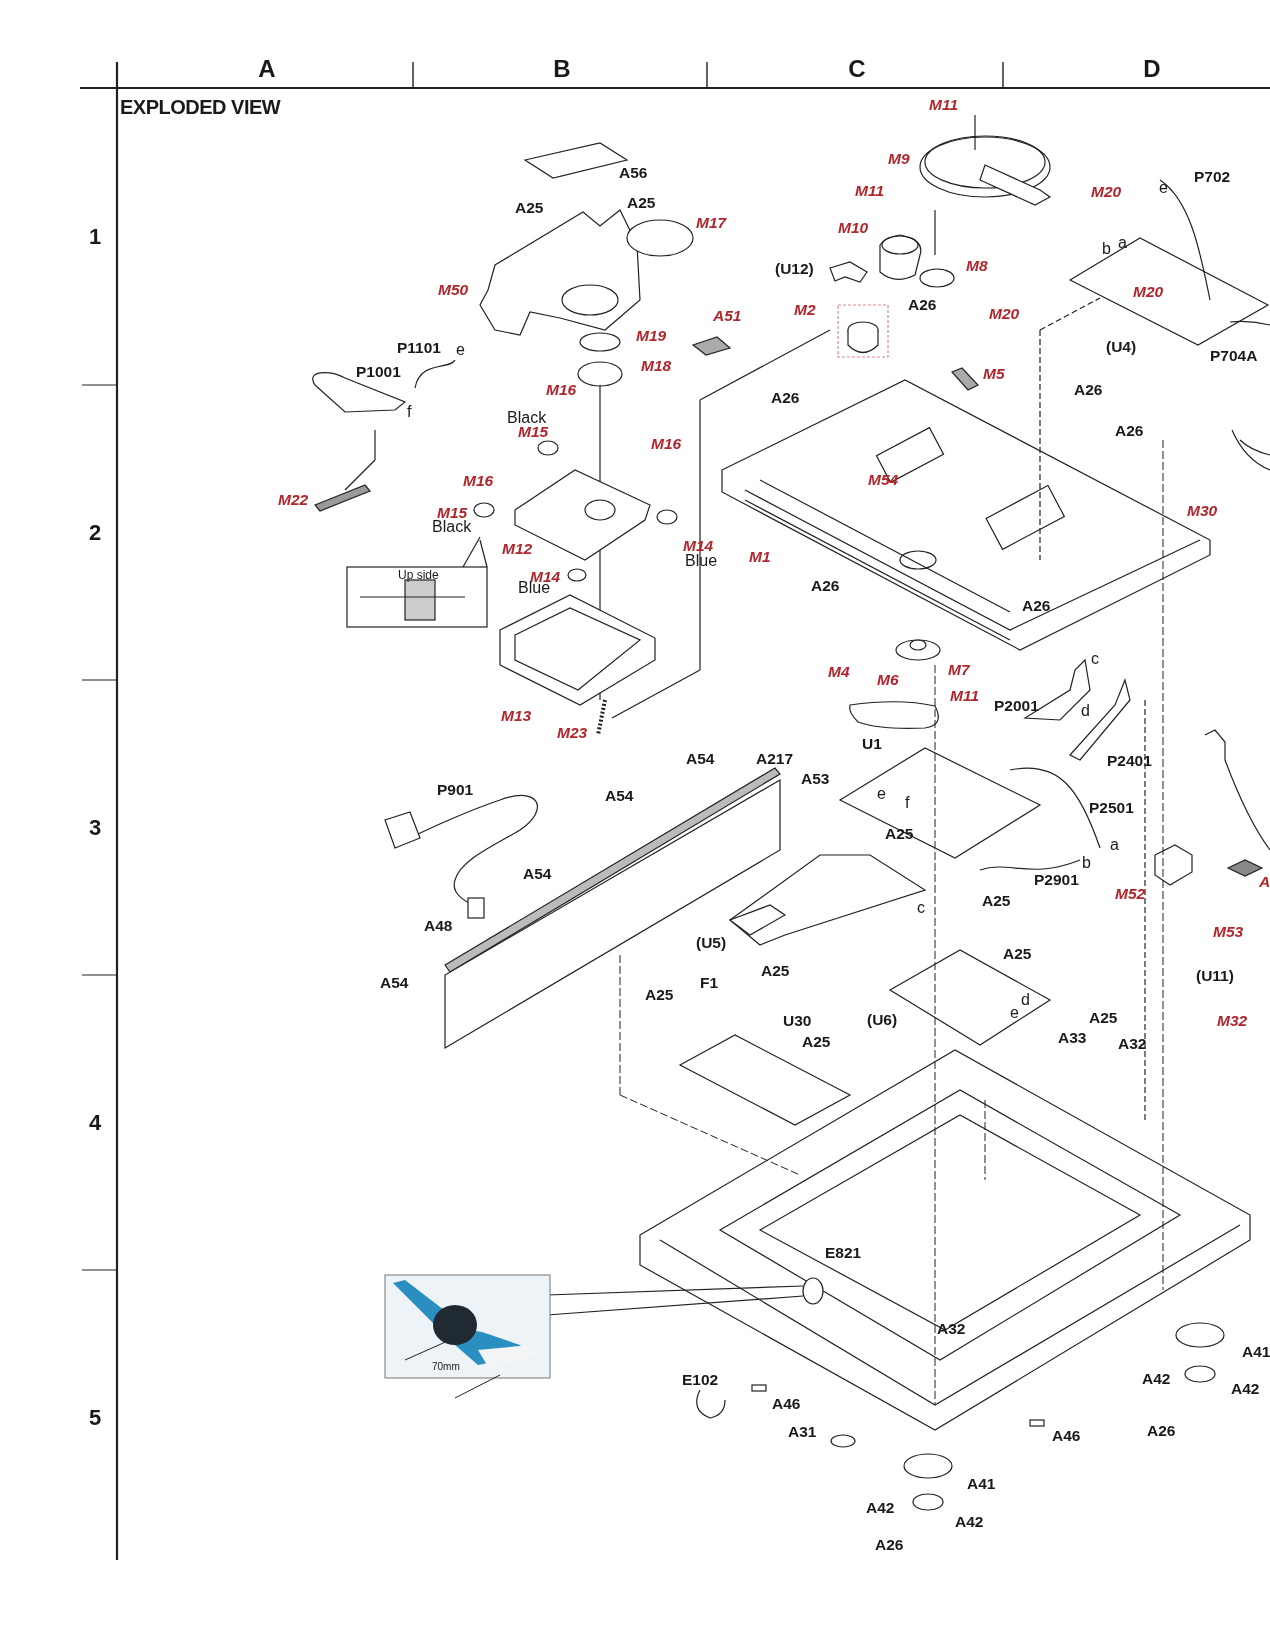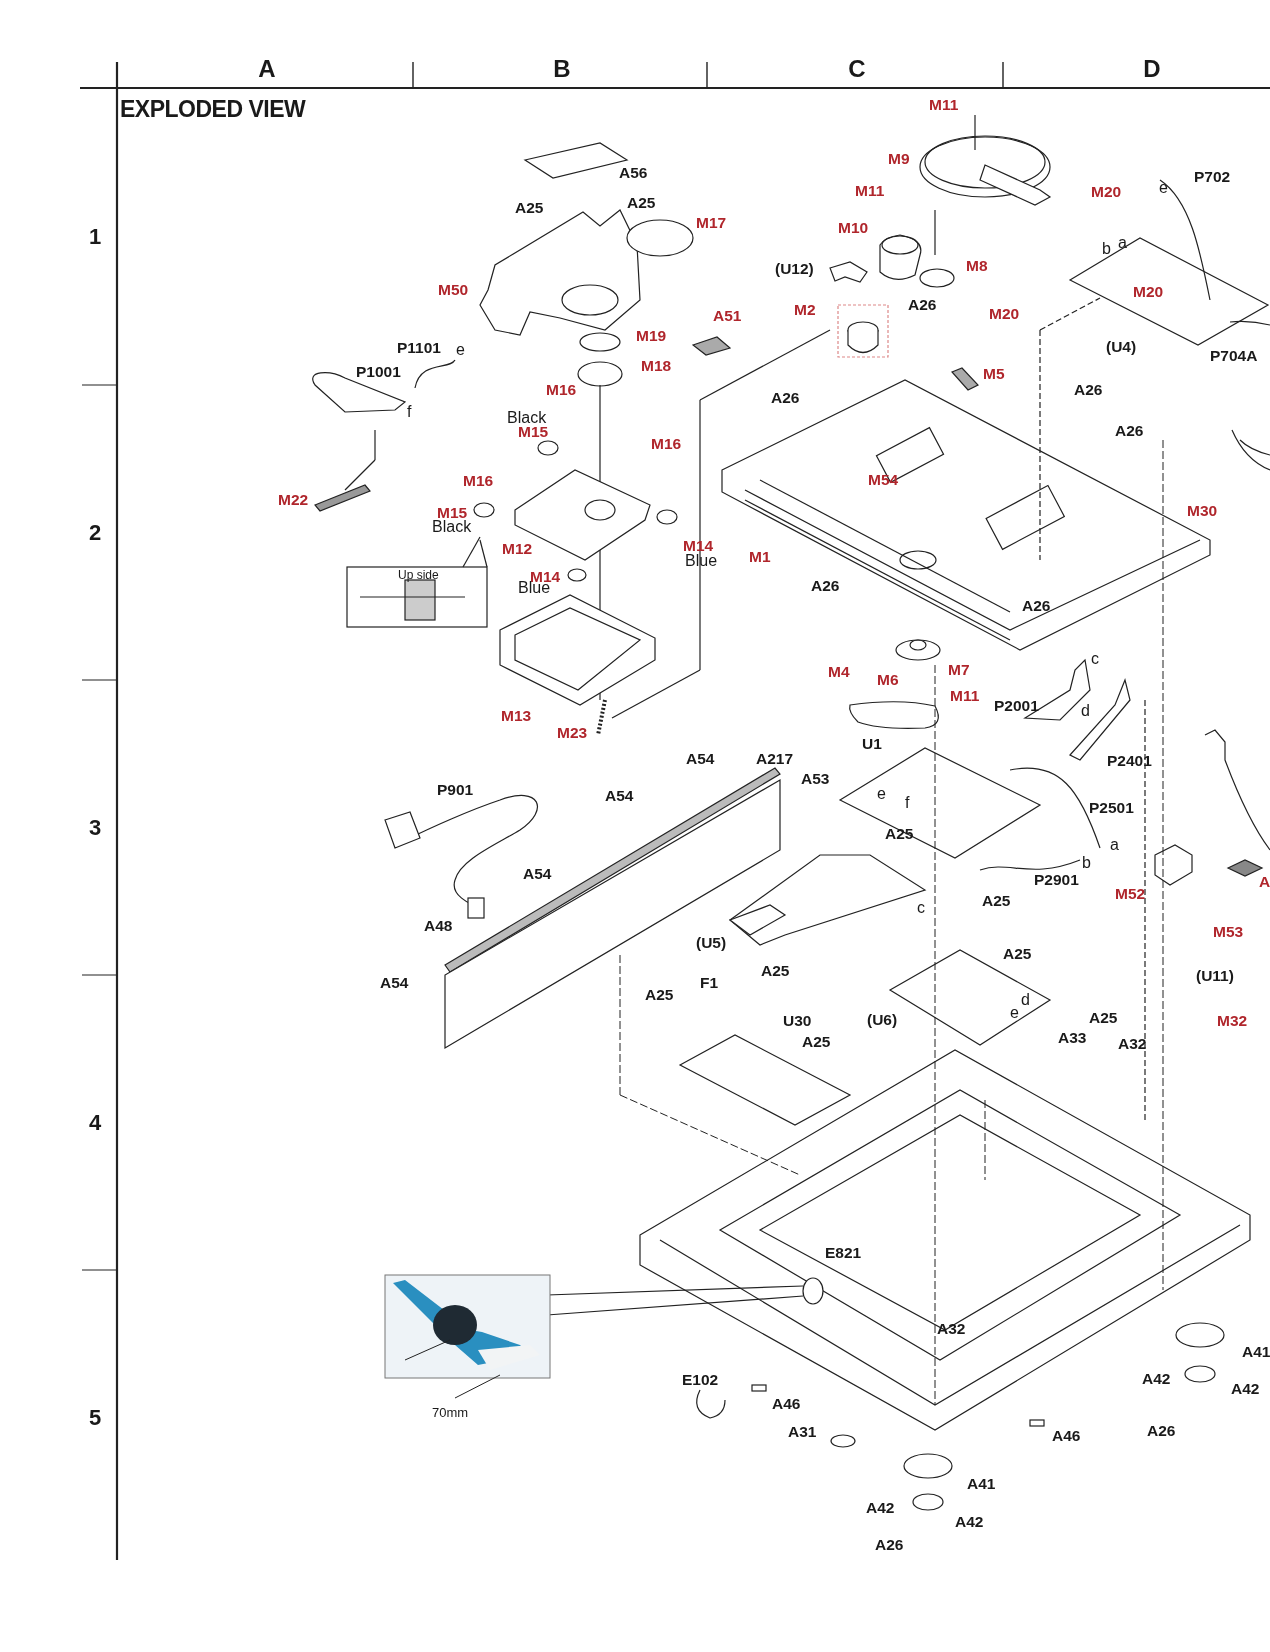--- a/index.html
+++ b/index.html
@@ -1,23 +1,23 @@
 <!DOCTYPE html>
 <html><head>
 <meta charset="utf-8">
 <style>
   html, body { margin: 0; padding: 0; background: #ffffff; }
   body { width: 1270px; height: 1652px; position: relative; overflow: hidden;
          font-family: "Liberation Sans", "DejaVu Sans", sans-serif; }
   #sheet { position: absolute; left: 0; top: 0; width: 1270px; height: 1652px; }
   .grid-col { position: absolute; top: 55px; font-weight: bold; font-size: 24px; color: #1a1a1a; text-align: center; width: 280px; }
   .grid-row { position: absolute; left: 80px; font-weight: bold; font-size: 22px; color: #1a1a1a; width: 30px; text-align: center; }
-  .title { position: absolute; left: 120px; top: 96px; font-size: 23px; font-weight: bold; color: #1a1a1a; letter-spacing: -0.5px; }
+  .title { position: absolute; left: 120px; top: 96px; font-size: 20px; font-weight: bold; color: #1a1a1a; letter-spacing: -0.5px; }
   .lbl { position: absolute; font-weight: bold; font-size: 15.5px; white-space: nowrap; line-height: 1; }
-  .lbl.red { color: #b0262c; }
+  .lbl.red { color: #b0262c; font-style: italic; }
   .lbl.blk { color: #1a1a1a; }
   .lbl.thin { font-weight: normal; font-size: 16px; color: #1a1a1a; }
   .lbl.small { font-weight: normal; font-size: 12px; color: #1a1a1a; }
 </style>
 </head>
 <body>
 
 <div id="sheet">
 
   <svg width="1270" height="1652" style="position:absolute;left:0;top:0">
@@ -188,21 +188,21 @@
 
   <div class="grid-row" style="top:224px">1</div>
   <div class="grid-row" style="top:520px">2</div>
   <div class="grid-row" style="top:815px">3</div>
   <div class="grid-row" style="top:1110px">4</div>
   <div class="grid-row" style="top:1405px">5</div>
 
   <div class="title">EXPLODED VIEW</div>
 
   <div class="lbl small" style="left:398px;top:569px">Up side</div>
-  <div class="lbl small" style="left:432px;top:1406px;font-size:13px">70mm</div>
+  <div class="lbl small" style="left:432px;top:1362px;font-size:10px">70mm</div>
 
   <div class="lbl blk" style="left:619px;top:165px">A56</div>
   <div class="lbl blk" style="left:515px;top:200px">A25</div>
   <div class="lbl blk" style="left:627px;top:195px">A25</div>
   <div class="lbl red" style="left:696px;top:215px">M17</div>
   <div class="lbl red" style="left:438px;top:282px">M50</div>
   <div class="lbl red" style="left:713px;top:308px">A51</div>
   <div class="lbl red" style="left:636px;top:328px">M19</div>
   <div class="lbl red" style="left:641px;top:358px">M18</div>
   <div class="lbl blk" style="left:397px;top:340px">P1101</div>

